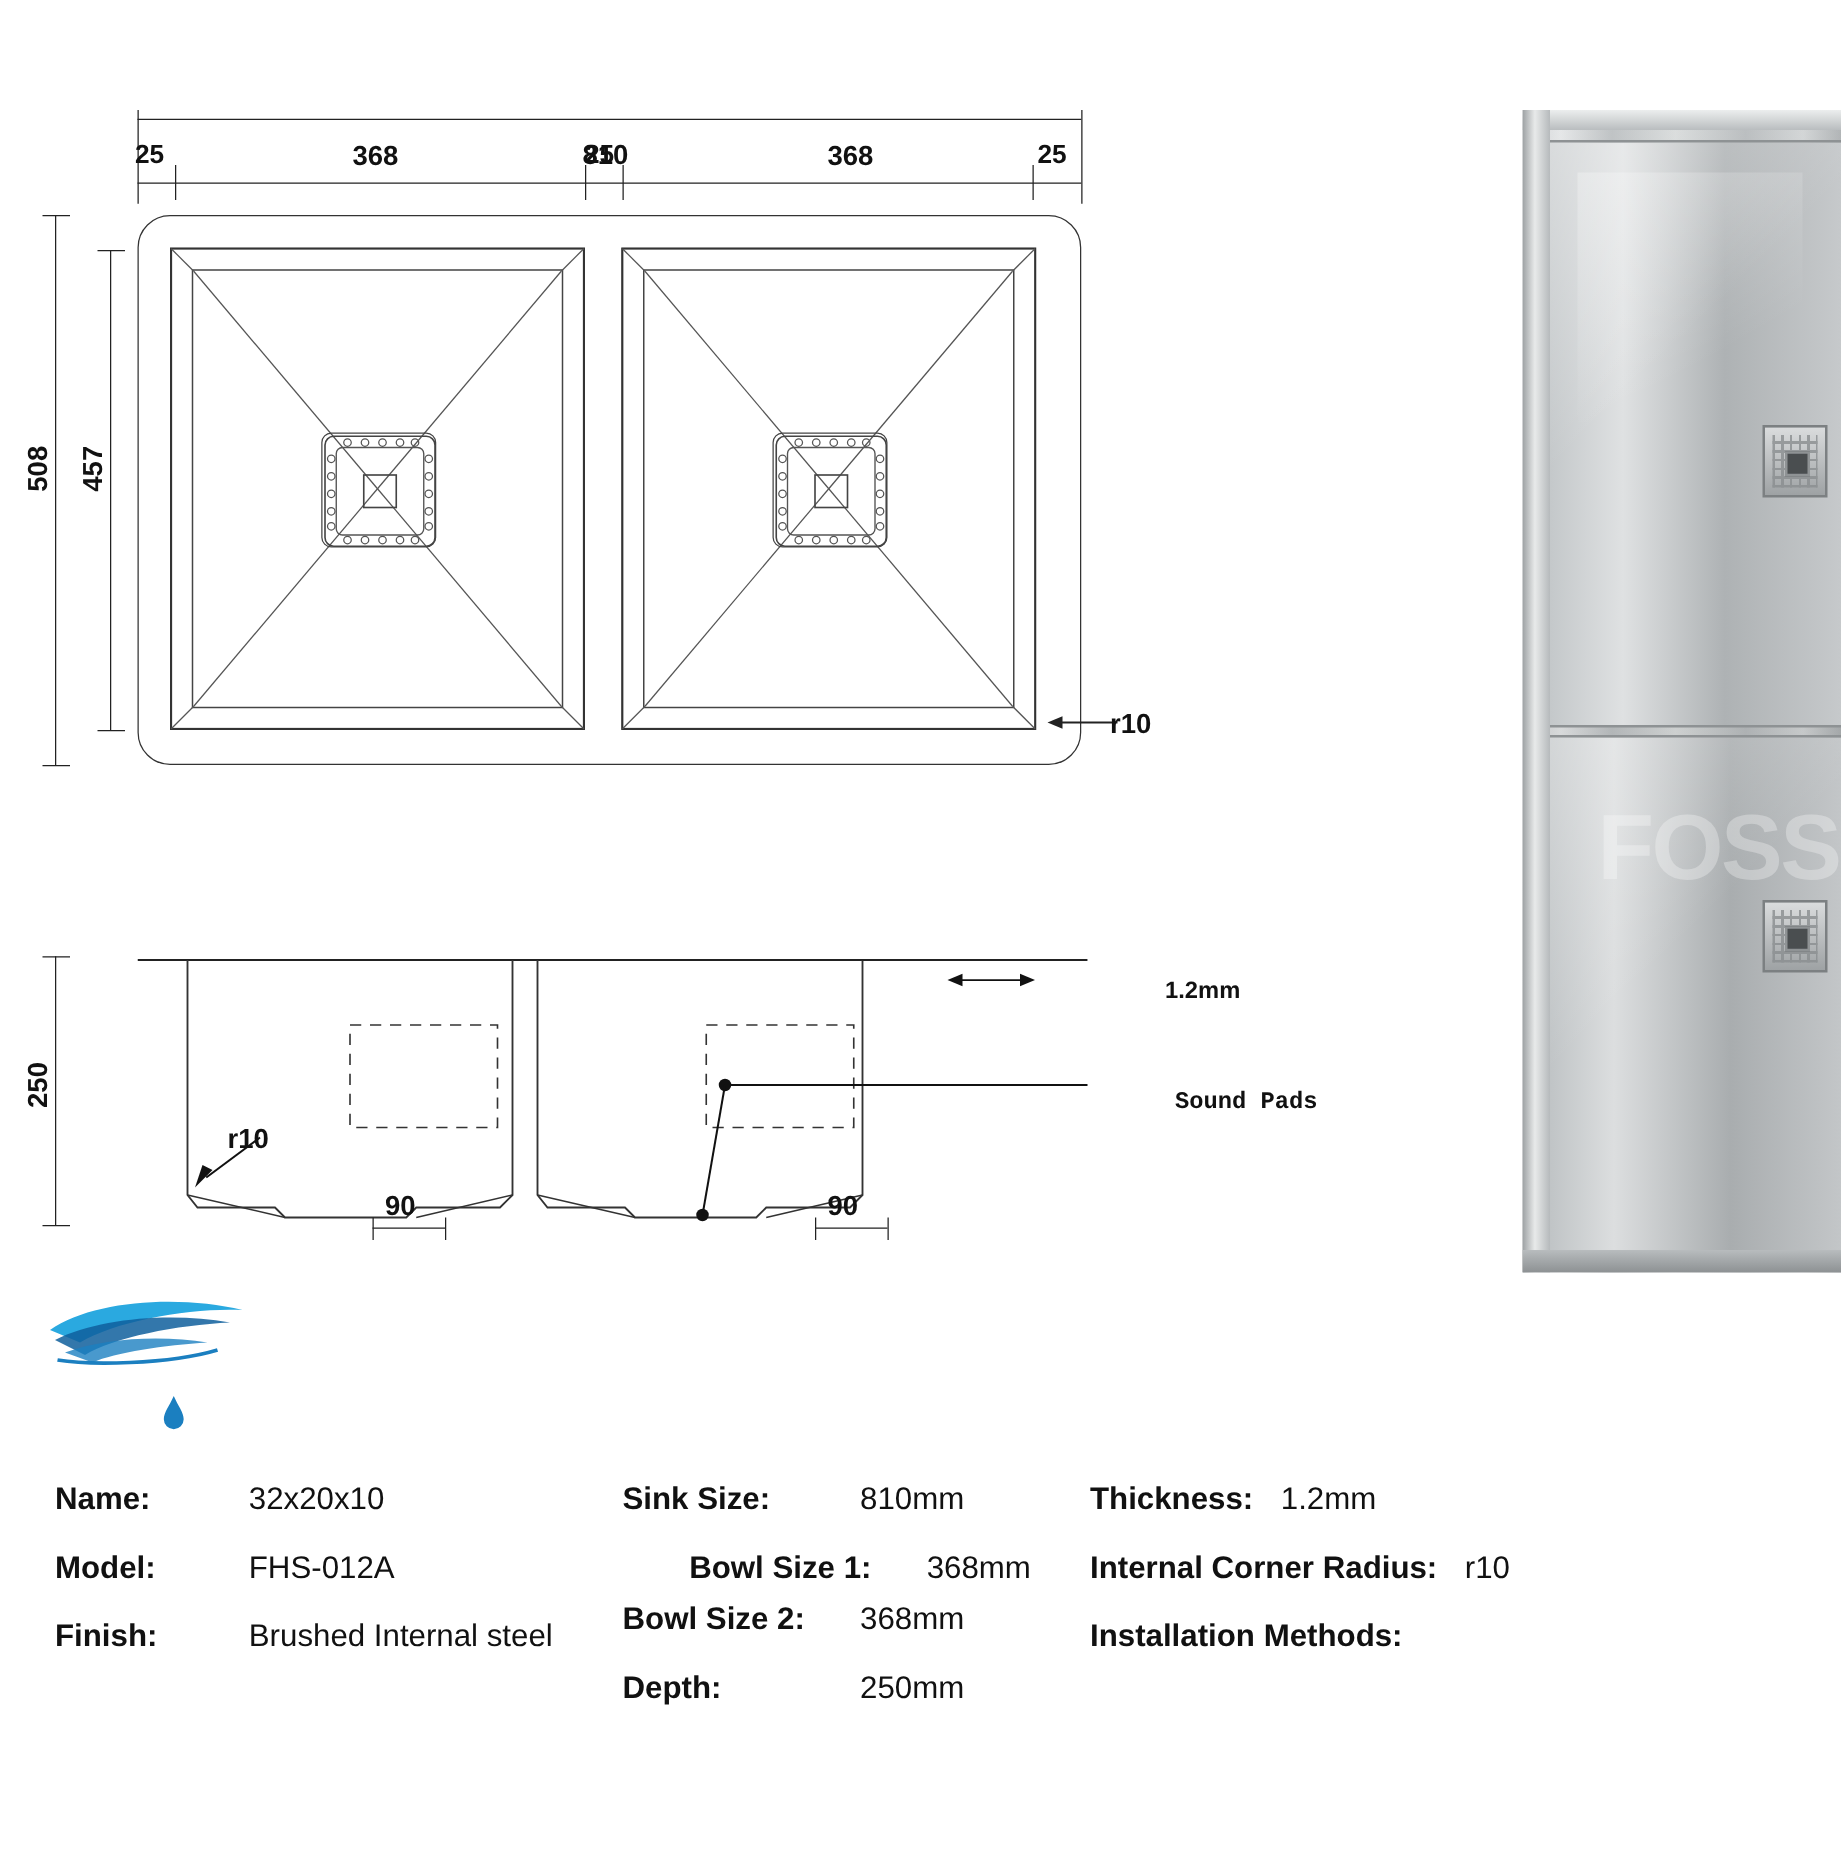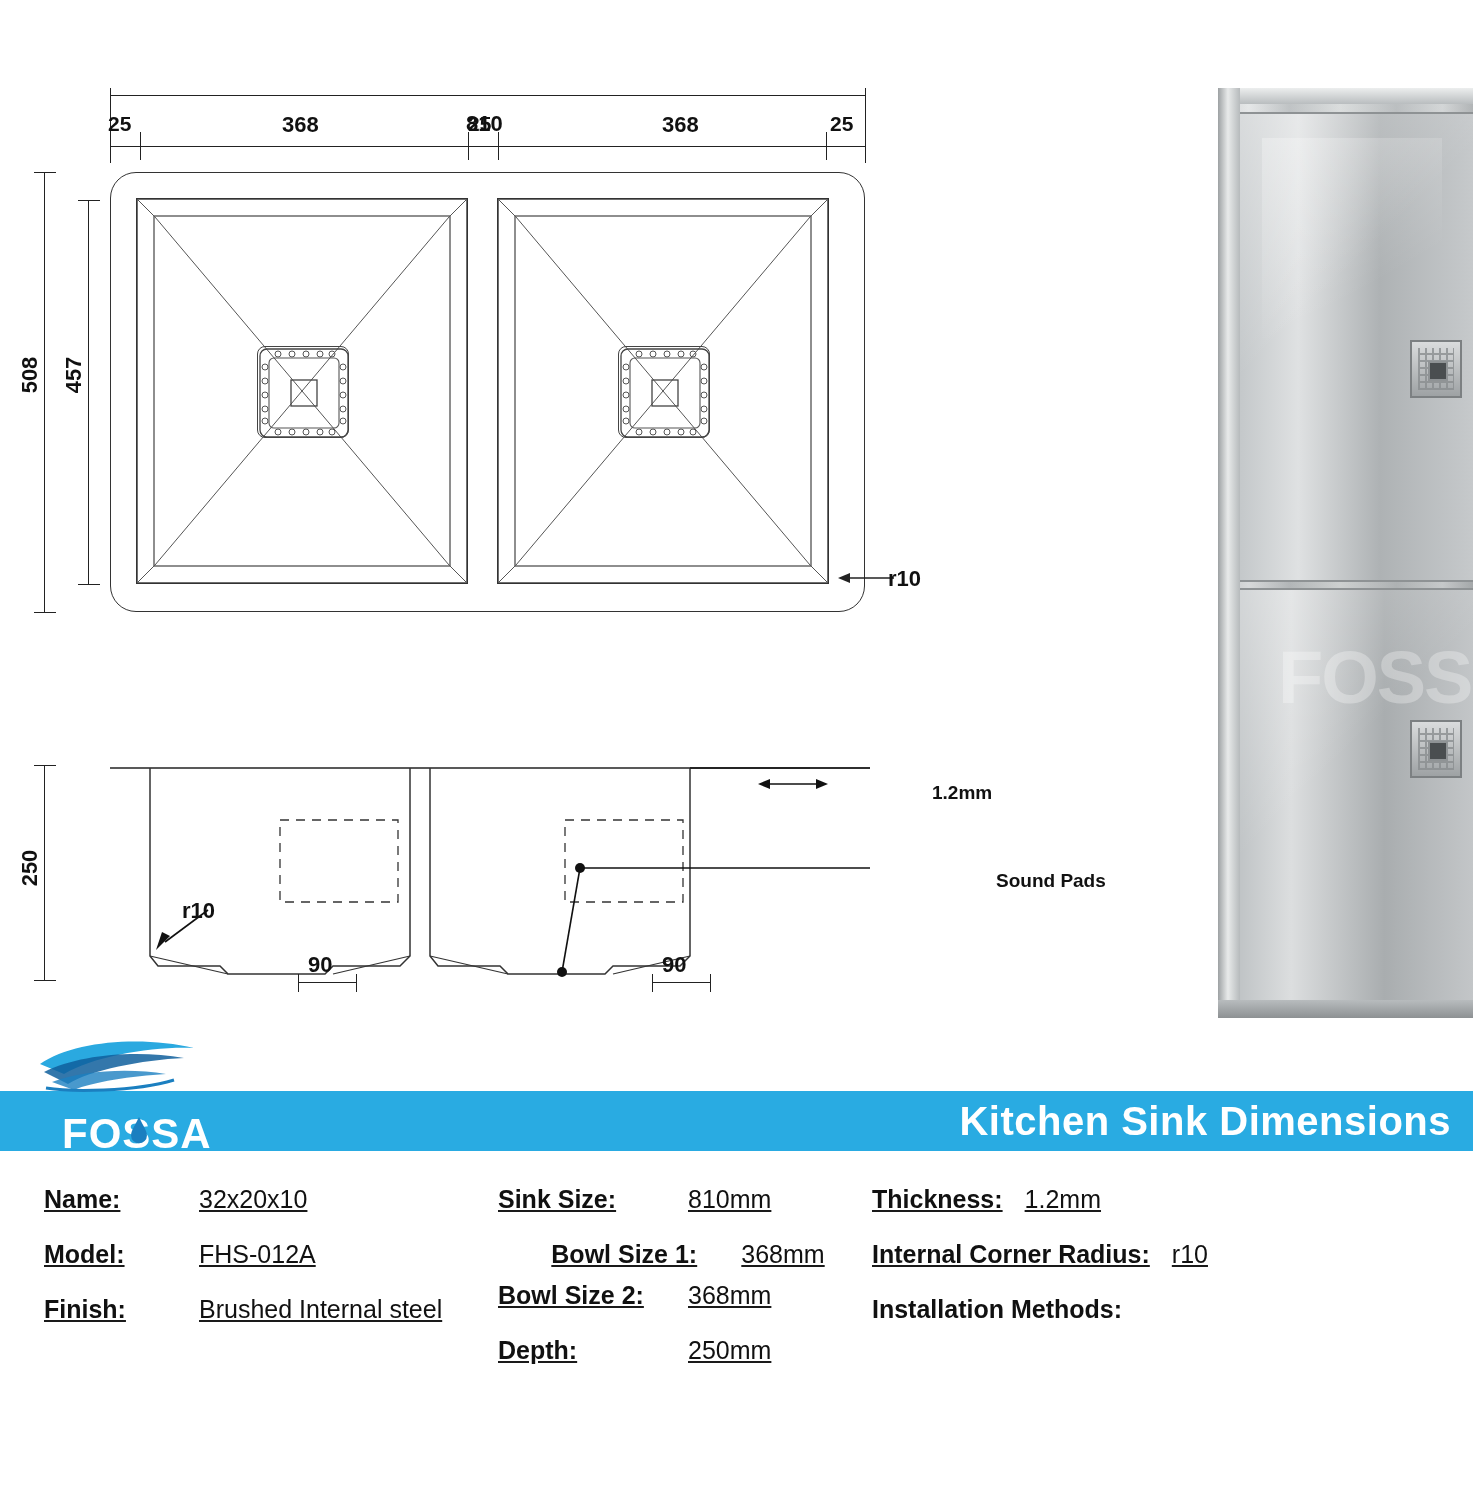--- a/index.html
+++ b/index.html
@@ -90,21 +90,21 @@
     letter-spacing:1px; }
   .logo-drop { position:absolute; left:96px; top:86px; width:18px; height:30px; }
   .swoosh { position:absolute; left:0px; top:0px; }
 
   
   .specs { position:absolute; left:0; top:1175px; width:1473px; height:300px; font-size:25px; }
   .col { position:absolute; }
   .colA { left:44px; top:10px; width:430px; }
   .colB { left:498px; top:10px; width:380px; }
   .colC { left:872px; top:10px; width:590px; }
-  .row { display:flex; margin-bottom:26px; align-items:baseline;text-decoration:underline; }
+  .row { display:flex; margin-bottom:26px; align-items:baseline; }
   .k { font-weight:bold; color:#111; }
   .vl { color:#111; }
   .colA .k { width:155px; }
   .colB .k { width:190px; }
   .colC .k { }
   .tight { margin-bottom:12px;justify-content:center; }
   .stack { margin-bottom:26px; }
 </style>
 </head>
 <body>
@@ -284,36 +284,33 @@
 
     <line x1="655" y1="24" x2="712" y2="24" stroke="#111" stroke-width="1.4"></line>
     <polygon points="648,24 660,19 660,29" fill="#111"></polygon>
     <polygon points="718,24 706,19 706,29" fill="#111"></polygon>
 
     <line x1="55" y1="182" x2="98" y2="150" stroke="#111" stroke-width="1.6"></line>
     <polygon points="46,190 60,176 52,172" fill="#111"></polygon>
   </svg>
 
   <div class="note-label" style="left:932px; top:782px;">1.2mm</div>
-  <div class="note-label" style="left:996px; top:870px;">Sound Pads</div>
+  <div class="note-label" style="left:940px; top:870px;font-family:Liberation Mono, monospace;">Sound Pads</div>
   <div class="dim-label" style="left:182px; top:898px;">r10</div>
 
   <div class="line h" style="left:298px; top:982px; width:58px;"></div>
   <div class="line v" style="left:298px; top:974px; height:18px;"></div>
   <div class="line v" style="left:356px; top:974px; height:18px;"></div>
   <div class="dim-label" style="left:308px; top:952px;">90</div>
 
   <div class="line h" style="left:652px; top:982px; width:58px;"></div>
   <div class="line v" style="left:652px; top:974px; height:18px;"></div>
   <div class="line v" style="left:710px; top:974px; height:18px;"></div>
   <div class="dim-label" style="left:662px; top:952px;">90</div>
 
-  <div class="band">
-    <div class="title">Kitchen Sink Dimensions</div>
-  </div>
 
   <div class="logo-wrap">
     <svg class="swoosh" width="200" height="75" viewBox="0 0 200 75">
       <path d="M6 34 C40 10, 110 6, 160 18 C120 16, 60 26, 30 44 Z" fill="#2aa9e0"></path>
       <path d="M10 42 C46 24, 104 20, 150 28 C108 30, 56 40, 34 54 Z" fill="#0f5f9c" opacity="0.85"></path>
       <path d="M18 52 C50 40, 96 38, 132 44 C98 46, 58 52, 40 60 Z" fill="#1b7fc0" opacity="0.8"></path>
       <path d="M12 58 C36 62, 100 62, 140 50" fill="none" stroke="#1b7fc0" stroke-width="3"></path>
     </svg>
     <div class="logo-text">FOSSA</div>
     <svg class="logo-drop" viewBox="0 0 20 34">

